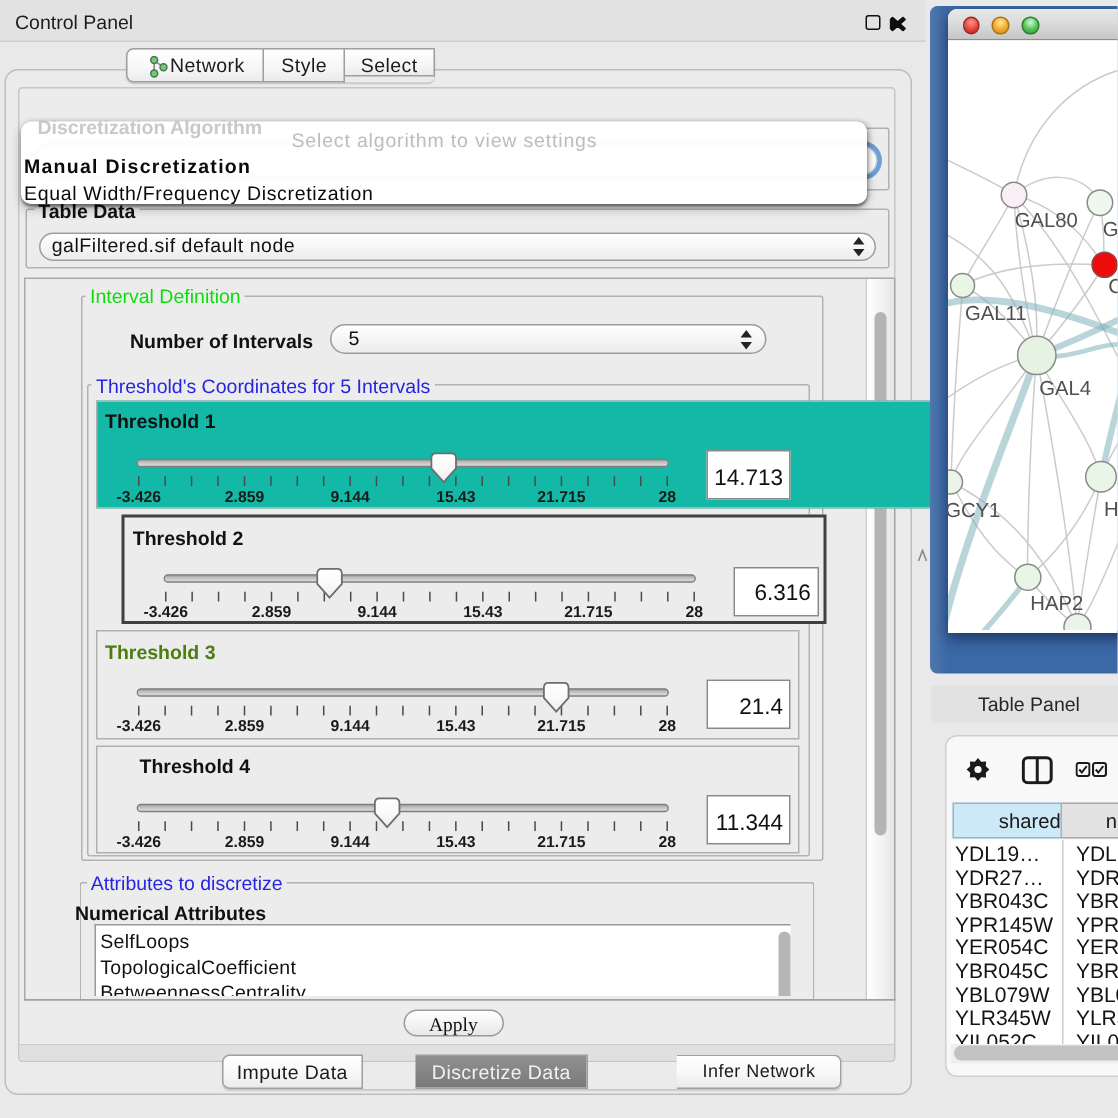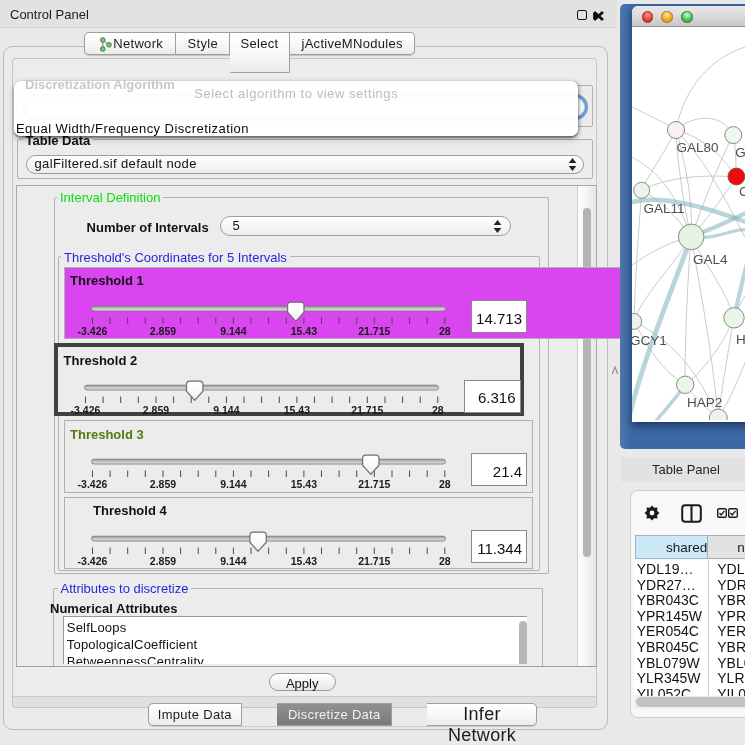--- a/index.html
+++ b/index.html
@@ -31,22 +31,21 @@
   <div class="abs" id="toptabs" style="left:84px;top:32px;height:23px;">
       <div style="display:flex;height:23px;border-radius:5px;box-shadow:0 1px 1px rgba(0,0,0,0.18);">
         <div style="width:92.4px;height:23px;border:1px solid #9f9f9f;border-radius:5px 0 0 5px;background:linear-gradient(#ffffff,#f7f7f7 55%,#ebebeb);color:#1b1b1b;font-size:13px;letter-spacing:0.3px;text-align:center;line-height:21px;position:relative;"><svg style="position:absolute;left:13.5px;top:4px;" width="13" height="15" viewBox="0 0 13 15">
             <line x1="3.8" y1="3.4" x2="9.8" y2="7.6" stroke="#8a8a8a" stroke-width="1.1"></line>
             <line x1="3.8" y1="3.4" x2="3.8" y2="11.6" stroke="#8a8a8a" stroke-width="1.1"></line>
             <circle cx="3.8" cy="3" r="2.3" fill="#7cc47f" stroke="#3f7d45" stroke-width="1"></circle>
             <circle cx="10" cy="7.8" r="2.3" fill="#7cc47f" stroke="#3f7d45" stroke-width="1"></circle>
             <circle cx="3.8" cy="12" r="2.3" fill="#7cc47f" stroke="#3f7d45" stroke-width="1"></circle>
           </svg><span style="margin-left:16px;">Network</span></div>
         <div style="width:53.8px;height:23px;border:1px solid #9f9f9f;border-left:none;background:linear-gradient(#ffffff,#f7f7f7 55%,#ebebeb);color:#1b1b1b;font-size:13px;letter-spacing:0.3px;text-align:center;line-height:21px;position:relative;">Style</div>
-        <div style="width:59.6px;height:41px;border:1px solid #9f9f9f;border-left:none;background:linear-gradient(#ffffff,#f7f7f7 55%,#ebebeb);color:#1b1b1b;font-size:13px;letter-spacing:0.3px;text-align:center;line-height:21px;position:relative;">Select</div>
-        <div style="width:125.7px;height:23px;border:1px solid #9f9f9f;border-left:none;border-radius:0 5px 5px 0;background:linear-gradient(#ffffff,#f7f7f7 55%,#ebebeb);color:#1b1b1b;font-size:13px;letter-spacing:0.3px;text-align:center;line-height:21px;position:relative;">jActiveMNodules</div>
+        <div style="width:59.6px;height:19px;border:1px solid #9f9f9f;border-left:none;background:linear-gradient(#ffffff,#f7f7f7 55%,#ebebeb);color:#1b1b1b;font-size:13px;letter-spacing:0.3px;text-align:center;line-height:21px;position:relative;">Select</div>
       </div>
     </div>
 
   <div class="abs" style="left:16.5px;top:84.5px;width:576px;height:42px;border:1px solid #b2b2b2;border-radius:2px;"></div>
 
   <div class="abs" style="left:25px;top:97px;width:560px;height:20px;background:#fff;border:1px solid #b9cfe8;border-radius:10px;box-shadow:0 0 0 3px #6da0d4;"></div>
 
   <div class="abs" style="left:16.5px;top:139px;width:576px;height:40px;border:1px solid #b2b2b2;border-radius:2px;">
     <span class="grpTitle bold" style="left:5px;color:#111;">Table Data</span>
   </div>
@@ -73,21 +72,21 @@
     <svg class="abs" style="right:8px;top:3px;" width="9" height="13" viewBox="0 0 9 13">
         <path d="M4.5 0 L8.3 5 H0.7 Z" fill="#222"></path>
         <path d="M4.5 13 L8.3 8 H0.7 Z" fill="#222"></path>
       </svg>
   </div>
 
   <div class="abs" style="left:58px;top:256px;width:481.5px;height:315px;border:1px solid #b2b2b2;border-radius:2px;">
     <span class="grpTitle" style="left:2px;color:#2626e0;">Threshold's Coordinates for 5 Intervals</span>
   </div>
 
-  <div class="abs" style="left:63.5px;top:266.8px;width:561px;height:72.6px;background:#d946ef;border:1px solid #b0b0b0;">
+  <div class="abs" style="left:63.5px;top:266.8px;width:561px;height:72.6px;background:#14b8a6;border:1px solid #b0b0b0;">
       <span class="abs bold" style="left:5.5px;top:5.5px;font-size:13px;color:#111;">Threshold 1</span>
       <svg class="abs" style="left:0;top:0;" width="469" height="72" viewBox="0 0 469 72">
         <defs>
           <linearGradient id="gr0" x1="0" y1="0" x2="0" y2="1">
             <stop offset="0" stop-color="#8d8d8d"></stop>
             <stop offset="0.35" stop-color="#bcbcbc"></stop>
             <stop offset="1" stop-color="#e2e2e2"></stop>
           </linearGradient>
           <linearGradient id="th0" x1="0" y1="0" x2="0" y2="1">
             <stop offset="0" stop-color="#ffffff"></stop>
@@ -122,21 +121,21 @@
         <text x="168.4" y="66.5" font-size="10.5" font-weight="bold" fill="#1a1a1a" text-anchor="middle" font-family="Liberation Sans">9.144</text>
         <text x="238.9" y="66.5" font-size="10.5" font-weight="bold" fill="#1a1a1a" text-anchor="middle" font-family="Liberation Sans">15.43</text>
         <text x="309.3" y="66.5" font-size="10.5" font-weight="bold" fill="#1a1a1a" text-anchor="middle" font-family="Liberation Sans">21.715</text>
         <text x="379.8" y="66.5" font-size="10.5" font-weight="bold" fill="#1a1a1a" text-anchor="middle" font-family="Liberation Sans">28</text>
         <path d="M 222.6 37.4 Q 222.6 34.2 225.6 34.2 L 236.0 34.2 Q 239.0 34.2 239.0 37.4 L 239.0 44.2 L 230.8 53.4 L 222.6 44.2 Z" fill="url(#th0)" stroke="#6e6e6e" stroke-width="1.2"></path>
       </svg>
       <div class="abs" style="left:406px;top:32.4px;width:56.5px;height:32.7px;background:#fff;border:1.5px solid #8a8a8a;">
         <span class="abs" style="right:4px;top:8.5px;font-size:15px;color:#111;">14.713</span>
       </div>
     </div>
-  <div class="abs" style="left:54px;top:343.45px;width:469.5px;height:72.6px;background:#ececec;border:4px solid #404040;">
+  <div class="abs" style="left:81px;top:343.45px;width:469.5px;height:72.6px;background:#ececec;border:2px solid #404040;">
       <span class="abs bold" style="left:5.5px;top:5.5px;font-size:13px;color:#111;">Threshold 2</span>
       <svg class="abs" style="left:0;top:0;" width="469" height="72" viewBox="0 0 469 72">
         <defs>
           <linearGradient id="gr1" x1="0" y1="0" x2="0" y2="1">
             <stop offset="0" stop-color="#8d8d8d"></stop>
             <stop offset="0.35" stop-color="#bcbcbc"></stop>
             <stop offset="1" stop-color="#e2e2e2"></stop>
           </linearGradient>
           <linearGradient id="th1" x1="0" y1="0" x2="0" y2="1">
             <stop offset="0" stop-color="#ffffff"></stop>
@@ -281,41 +280,42 @@
     <span class="grpTitle" style="left:4px;color:#2626e0;">Attributes to discretize</span>
   </div>
   <span class="abs bold" style="left:50px;top:601px;font-size:13px;color:#111;">Numerical Attributes</span>
 
   <div class="abs" style="left:63.3px;top:616.4px;width:464.2px;height:48px;background:#ffffff;border-top:1px solid #999;border-left:1px solid #999;overflow:hidden;">
     <div style="font-size:13px;color:#111;line-height:16.8px;padding:3px 0 0 2.5px;letter-spacing:0.2px;">SelfLoops<br>TopologicalCoefficient<br>BetweennessCentrality</div>
   </div>
   <div class="abs" style="left:518.8px;top:620.6px;width:8.2px;height:43.7px;background:#b6b6b6;border-radius:4px 4px 0 0;"></div>
   <div class="abs" style="left:15.5px;top:665.5px;width:581px;height:1px;background:#a0a0a0;"></div>
 
-  <div class="abs" style="left:268.7px;top:672.7px;width:67px;height:18px;background:linear-gradient(#ffffff,#f1f1f1 60%,#e8e8e8);border:1px solid #9b9b9b;border-radius:9px;text-align:center;">
+  <div class="abs" style="left:268.7px;top:672.7px;width:67px;height:18px;background:linear-gradient(#ffffff,#f1f1f1 60%,#e8e8e8);border:1px solid #9b9b9b;border-radius:9px;text-align:center;font-family:Liberation Serif, serif;">
     <span style="font-size:13px;line-height:17px;color:#111;">Apply</span>
   </div>
 
   <div class="abs" id="bottabs" style="left:147.7px;top:703px;height:23px;">
       <div style="display:flex;height:23px;border-radius:5px;box-shadow:0 1px 1px rgba(0,0,0,0.15);gap:35px;">
         <div style="width:94.3px;height:23px;border:1px solid #9f9f9f;border-radius:5px 0 0 5px;background:linear-gradient(#ffffff,#f7f7f7 55%,#ebebeb);color:#1b1b1b;font-size:13px;letter-spacing:0.3px;text-align:center;line-height:21px;">Impute Data</div>
         <div style="width:115.5px;height:23px;border:1px solid #9f9f9f;border-left:none;background:linear-gradient(#909090,#848484 55%,#7a7a7a);color:#f2f2f2;font-size:13px;letter-spacing:0.3px;text-align:center;line-height:21px;">Discretize Data</div>
-        <div style="width:110px;height:23px;border:1px solid #9f9f9f;border-left:none;border-radius:0 5px 5px 0;background:linear-gradient(#ffffff,#f7f7f7 55%,#ebebeb);color:#1b1b1b;font-size:18px;letter-spacing:0.3px;text-align:center;line-height:21px;">Infer Network</div>
+        <div style="width:110px;height:23px;border:1px solid #9f9f9f;border-left:none;border-radius:0 5px 5px 0;background:linear-gradient(#ffffff,#f7f7f7 55%,#ebebeb);color:#1b1b1b;font-size:12px;letter-spacing:0.3px;text-align:center;line-height:21px;margin-left:24px;">Infer Network</div>
       </div>
     </div>
 </div>
 
 <svg class="abs" style="left:611px;top:365.5px;" width="8" height="9" viewBox="0 0 9 10">
     <path d="M1.5 9 L4.5 1 L7.5 9" fill="none" stroke="#8a8a8a" stroke-width="1.2"></path>
   </svg>
 
 <span class="abs bold" style="left:25px;top:77px;font-size:13px;color:#c9c9c9;z-index:8;">Discretization Algorithm</span>
 <div class="abs" style="left:14.3px;top:81px;width:564px;height:55px;background:rgba(255,255,255,0.97);border-radius:7px;box-shadow:0 1.5px 2px rgba(0,0,0,0.42),0 3px 7px rgba(0,0,0,0.25),1.5px 0 3px rgba(0,0,0,0.14);z-index:6;"></div>
 <div class="abs" style="left:14.3px;top:81px;width:564px;height:55px;z-index:7;">
   <div class="abs" style="left:0;top:4.8px;width:564px;text-align:center;font-size:13px;letter-spacing:0.55px;color:#bcbcbc;">Select algorithm to view settings</div>
+  <div class="abs bold" style="left:1.7px;top:21.8px;font-size:13px;color:#0a0a0a;letter-spacing:0.85px;">Manual Discretization</div>
   <div class="abs" style="left:1.7px;top:39.6px;font-size:13px;color:#0a0a0a;letter-spacing:0.45px;">Equal Width/Frequency Discretization</div>
 </div>
 
 <div class="abs" id="netframe" style="left:620.4px;top:4px;width:124.6px;height:445.2px;background:linear-gradient(to right,#5077ad,#3b69a6 9%,#3b69a6);border-radius:5px 0 0 5px;overflow:hidden;">
 
   <div class="abs" style="left:11.2px;top:2.4px;width:120px;height:416px;border-radius:6px 6px 0 0;box-shadow:0 4px 9px rgba(0,10,40,0.5);background:#fff;">
     <div style="height:20.3px;background:linear-gradient(#e8e8e8,#dcdcdc 45%,#c6c6c6);border-bottom:1px solid #8e8e8e;border-radius:6px 6px 0 0;position:relative;">
       <div class="abs" style="left:10px;top:5px;width:11.4px;height:11.4px;border-radius:50%;background:radial-gradient(circle at 50% 30%,#ff8a80 8%,#e8443e 55%,#c21f1f);border:0.8px solid #9d2723;"></div>
       <div class="abs" style="left:29.8px;top:5px;width:11.4px;height:11.4px;border-radius:50%;background:radial-gradient(circle at 50% 30%,#ffe082 8%,#f0a830 55%,#d98a18);border:0.8px solid #a8731a;"></div>
       <div class="abs" style="left:49.6px;top:5px;width:11.4px;height:11.4px;border-radius:50%;background:radial-gradient(circle at 50% 30%,#b9f6ca 8%,#52c152 55%,#2e9e39);border:0.8px solid #2b7e33;"></div>

